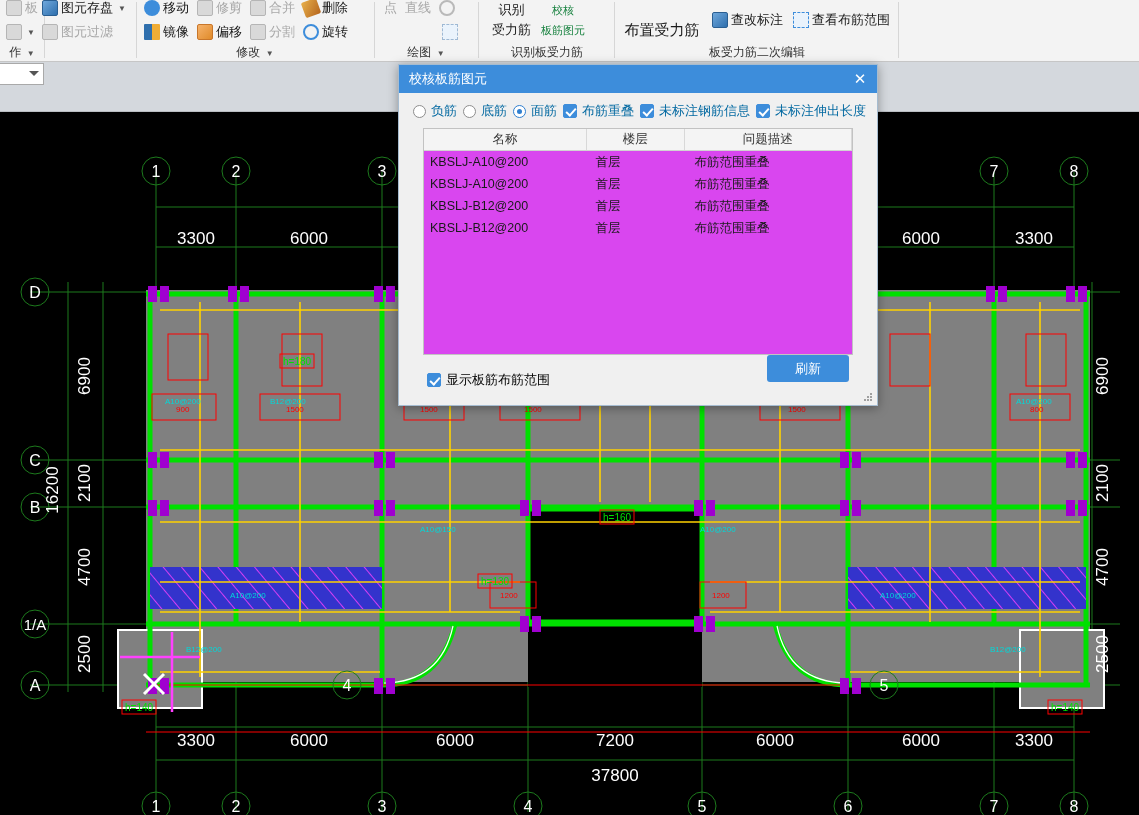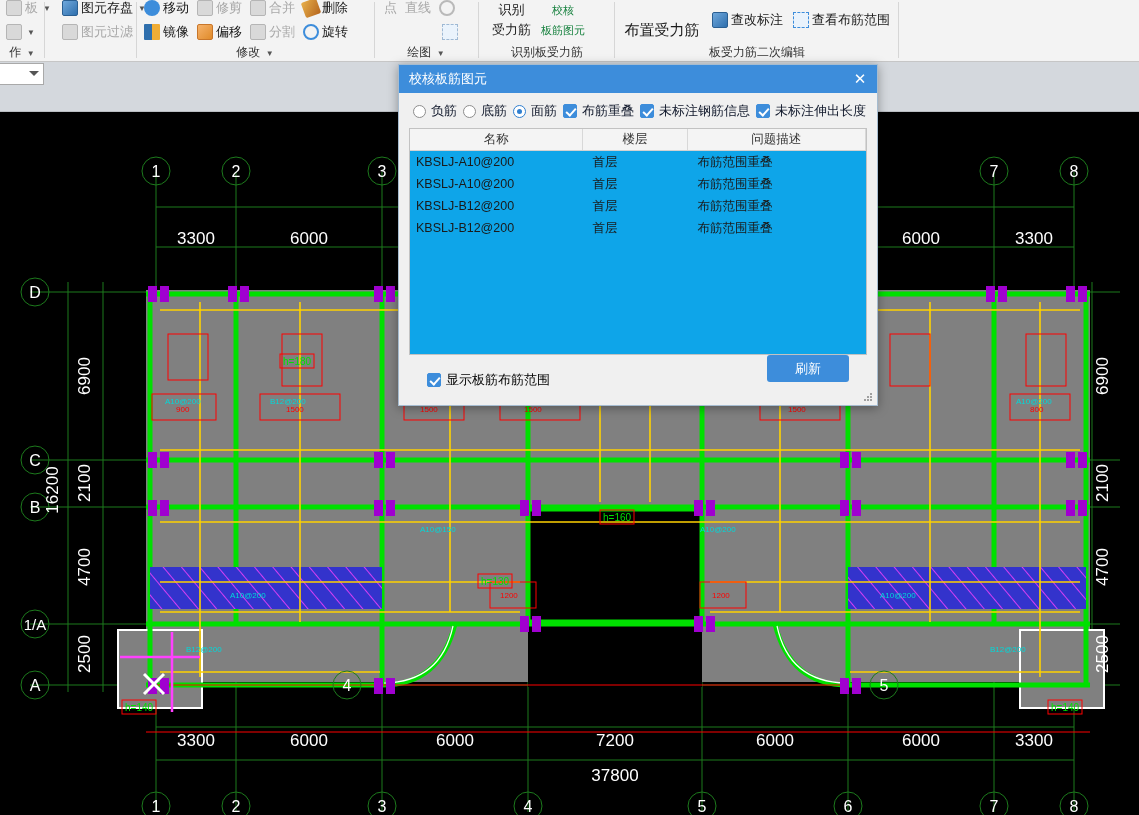--- a/index.html
+++ b/index.html
@@ -74,21 +74,21 @@
     font-size: 13px;
   }
   .dlg-title .t { flex: 1; }
   .dlg-close {
     width: 22px; height: 20px; display: flex; align-items: center; justify-content: center;
     color: #fff; font-size: 15px; cursor: default;
   }
 
   .dlg-filters {
     display: flex; align-items: center; gap: 6px;
-    padding: 9px 10px 8px 14px; font-size: 13px; color: #0f172a;
+    padding: 9px 10px 8px 14px; font-size: 13px; color: #0369a1;
   }
   .radio-wrap, .check-wrap { display: inline-flex; align-items: center; gap: 5px; white-space: nowrap; }
   .radio {
     width: 13px; height: 13px; border: 1px solid #8e8e8e; border-radius: 50%;
     background: #fff; position: relative; flex: 0 0 13px;
   }
   .radio.on { border-color: #2f7fd0; }
   .radio.on::after {
     content: ""; position: absolute; left: 3px; top: 3px;
     width: 5px; height: 5px; border-radius: 50%; background: #2f7fd0;
@@ -98,21 +98,21 @@
     position: relative; flex: 0 0 14px; border-radius: 2px;
   }
   .chk.on { background: #3d8ddb; border-color: #3d8ddb; }
   .chk.on::after {
     content: ""; position: absolute; left: 4px; top: 1px;
     width: 4px; height: 8px; border: solid #fff; border-width: 0 2px 2px 0;
     transform: rotate(42deg);
   }
 
   .dlg-table {
-    margin: 0 10px; height: 227px; background: #0ea5e9; border: 1px solid #c2c2c2;
+    margin: 0 24px; height: 227px; background: #d946ef; border: 1px solid #c2c2c2;
     overflow: hidden;
   }
   .tbl-head { display: flex; height: 22px; background: #f4f4f4; border-bottom: 1px solid #d2d2d2; }
   .tbl-head div {
     font-size: 12.5px; color: #333; display: flex; align-items: center; justify-content: center;
     border-right: 1px solid #d8d8d8; height: 100%;
   }
   .col1 { width: 175px; } .col2 { width: 105px; } .col3 { width: 180px; }
   .tbl-row { display: flex; height: 22px; }
   .tbl-row div { font-size: 12.5px; color: #1a1a1a; display: flex; align-items: center; height: 100%; }
@@ -159,21 +159,21 @@
               <span class="caret">▼</span>
             </span>
           </div>
         </div>
         <div class="rb-glabel">
           <span>作</span> <span class="caret">▼</span>
         </div>
       </div>
 
       <div class="rb-sep" style="left:44px"></div>
-      <div class="rb-group" style="left:58px;width:84px">
+      <div class="rb-group" style="left:38px;width:84px">
         <div class="rb-items" style="top:-4px">
           <div class="rb-row">
             <span class="rb-btn">
               <span class="ic blue-sq"></span>
               <span>图元存盘</span>
               <span class="caret">▼</span>
             </span>
           </div>
           <div class="rb-row">
             <span class="rb-btn dim">

